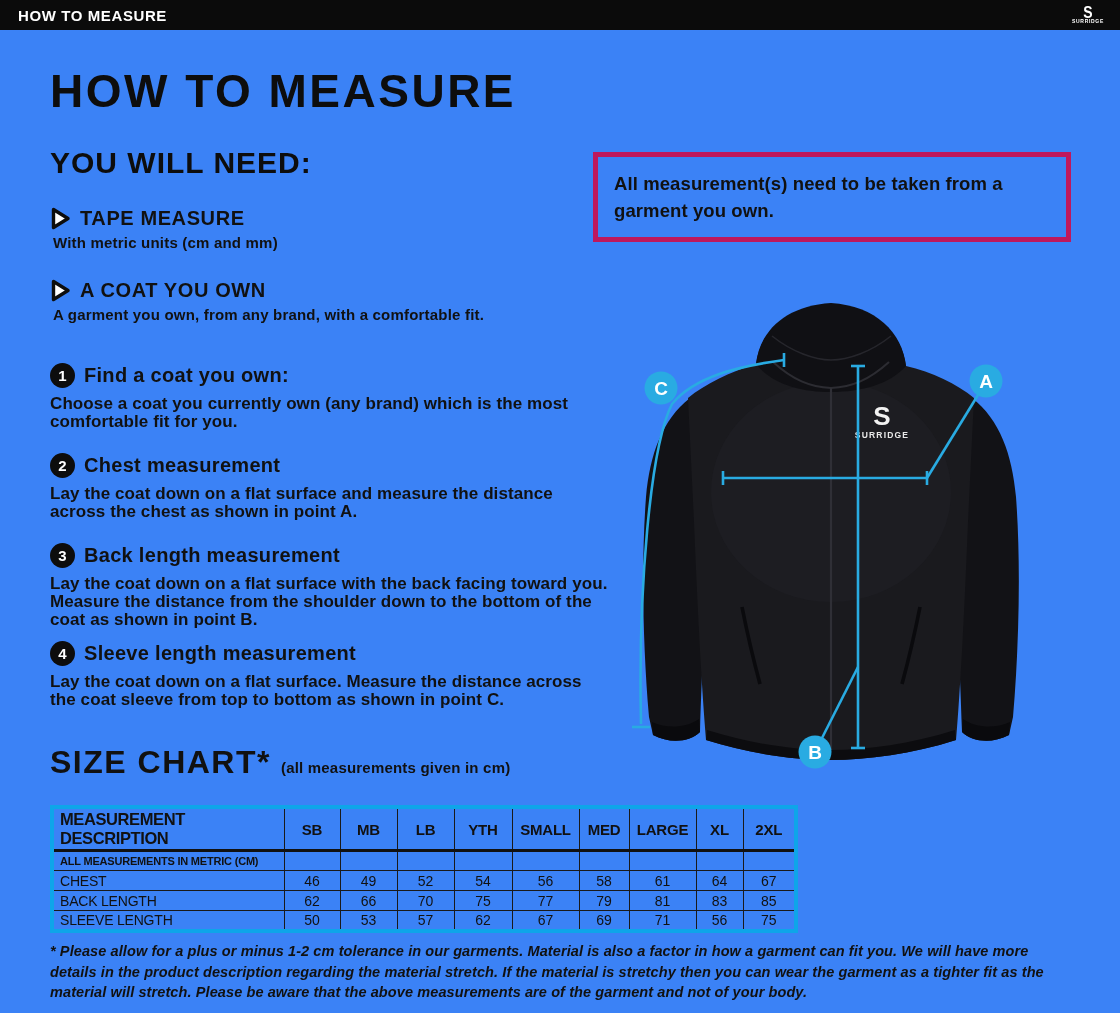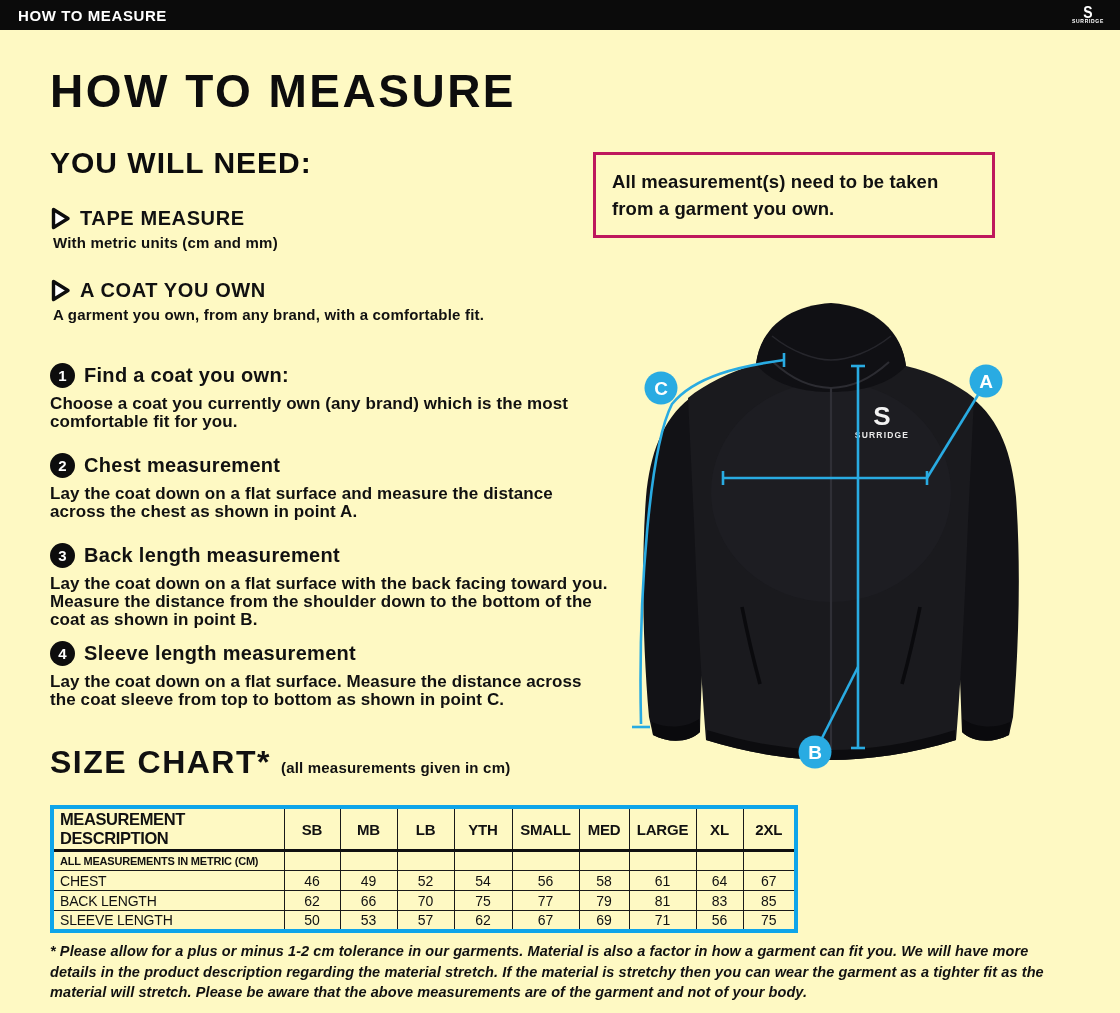--- a/index.html
+++ b/index.html
@@ -1,17 +1,17 @@
 <!DOCTYPE html>
 <html><head>
 <meta charset="utf-8">
 <style>
   html,body{margin:0;padding:0;background:#fff;}
   body{font-family:"Liberation Sans","DejaVu Sans",sans-serif;color:#111;}
-  .page{position:relative;width:1120px;height:1013px;background:#fef9c3;overflow:hidden;}
+  .page{position:relative;width:1120px;height:1013px;background:#3b82f6;overflow:hidden;}
 
   
   .topbar{position:absolute;left:0;top:0;width:1120px;height:30px;background:#0b0b0b;
           display:flex;align-items:center;justify-content:space-between;box-sizing:border-box;
           padding:0 16px 0 18px;}
   .topbar-title{color:#fff;font-size:15px;font-weight:700;letter-spacing:.6px;}
   .brand{display:flex;flex-direction:column;align-items:center;line-height:1;color:#fff;}
   .brand-s{font-size:14px;font-weight:700;line-height:12px;transform:scaleY(1.15);}
   .brand-name{font-size:5px;font-weight:700;letter-spacing:.7px;margin-top:1px;}
 
@@ -29,22 +29,22 @@
   
   .step{position:absolute;left:50px;width:565px;}
   .step-head{display:flex;align-items:center;gap:9px;}
   .step-badge{width:25px;height:25px;border-radius:50%;background:#0d0d0d;color:#fff;
               display:flex;align-items:center;justify-content:center;font-size:15px;font-weight:700;flex:0 0 25px;}
   .step-title{font-size:20px;font-weight:700;letter-spacing:.3px;}
   .step-desc{font-size:17px;font-weight:700;line-height:18px;margin-top:7px;width:560px;letter-spacing:.1px;}
   #step-0{top:363px;} #step-1{top:453px;} #step-2{top:543px;} #step-3{top:641px;}
 
   
-  .notice{position:absolute;left:593px;top:152px;width:402px;box-sizing:border-box;
-          border:3px solid #be185d;padding:13px 16px;}
+  .notice{position:absolute;left:593px;top:152px;width:478px;box-sizing:border-box;
+          border:5px solid #be185d;padding:13px 16px;}
   .notice-text{font-size:18.5px;font-weight:700;line-height:27px;letter-spacing:.1px;}
 
   
   .diagram{position:absolute;left:610px;top:292px;width:420px;height:480px;}
 
   
   .size-head{position:absolute;left:50px;top:744px;display:flex;align-items:baseline;gap:10px;}
   .size-title{font-size:32px;font-weight:700;letter-spacing:1.5px;}
   .size-sub{font-size:15px;font-weight:700;letter-spacing:.2px;}
 

